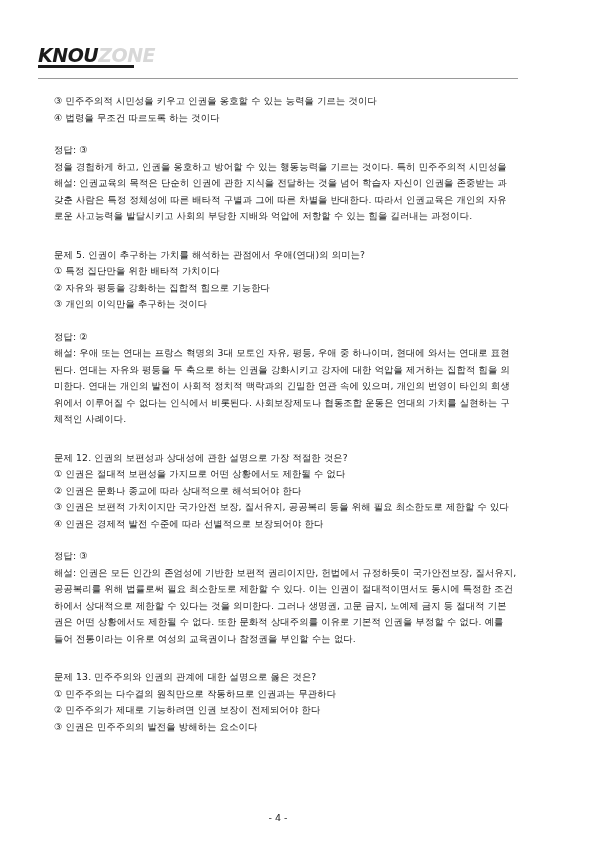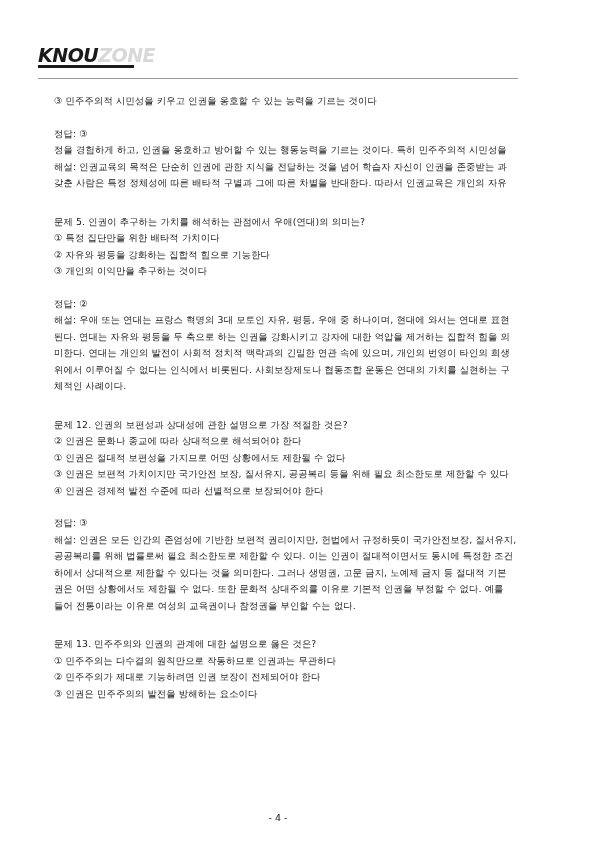--- a/index.html
+++ b/index.html
@@ -94,29 +94,31 @@
     <div class="logo"><span class="k">K</span><span class="nou">NOU</span><span class="zone">ZONE</span></div>
     <div class="logo-underline"></div>
   </div>
 
   <hr class="hrule">
 
   <div class="body">
 
     <div class="block">
       <div class="line">③ 민주주의적 시민성을 키우고 인권을 옹호할 수 있는 능력을 기르는 것이다</div>
+      <div class="line">④ 법령을 무조건 따르도록 하는 것이다</div>
     </div>
 
     <div class="gap-md"></div>
 
     <div class="block">
       <div class="line answer">정답: ③</div>
       <div class="line">정을 경험하게 하고, 인권을 옹호하고 방어할 수 있는 행동능력을 기르는 것이다. 특히 민주주의적 시민성을</div>
       <div class="line">해설: 인권교육의 목적은 단순히 인권에 관한 지식을 전달하는 것을 넘어 학습자 자신이 인권을 존중받는 과</div>
       <div class="line">갖춘 사람은 특정 정체성에 따른 배타적 구별과 그에 따른 차별을 반대한다. 따라서 인권교육은 개인의 자유</div>
+      <div class="line">로운 사고능력을 발달시키고 사회의 부당한 지배와 억압에 저항할 수 있는 힘을 길러내는 과정이다.</div>
     </div>
 
     <div class="gap-lg"></div>
 
     <div class="block">
       <div class="line">문제 5. 인권이 추구하는 가치를 해석하는 관점에서 우애(연대)의 의미는?</div>
       <div class="line">① 특정 집단만을 위한 배타적 가치이다</div>
       <div class="line">② 자유와 평등을 강화하는 집합적 힘으로 기능한다</div>
       <div class="line">③ 개인의 이익만을 추구하는 것이다</div>
     </div>
@@ -129,22 +131,22 @@
       <div class="line">된다. 연대는 자유와 평등을 두 축으로 하는 인권을 강화시키고 강자에 대한 억압을 제거하는 집합적 힘을 의</div>
       <div class="line">미한다. 연대는 개인의 발전이 사회적 정치적 맥락과의 긴밀한 연관 속에 있으며, 개인의 번영이 타인의 희생</div>
       <div class="line">위에서 이루어질 수 없다는 인식에서 비롯된다. 사회보장제도나 협동조합 운동은 연대의 가치를 실현하는 구</div>
       <div class="line">체적인 사례이다.</div>
     </div>
 
     <div class="gap-lg"></div>
 
     <div class="block">
       <div class="line">문제 12. 인권의 보편성과 상대성에 관한 설명으로 가장 적절한 것은?</div>
+      <div class="line">① 인권은 절대적 보편성을 가지므로 어떤 상황에서도 제한될 수 없다</div>
       <div class="line">② 인권은 문화나 종교에 따라 상대적으로 해석되어야 한다</div>
-      <div class="line">① 인권은 절대적 보편성을 가지므로 어떤 상황에서도 제한될 수 없다</div>
       <div class="line">③ 인권은 보편적 가치이지만 국가안전 보장, 질서유지, 공공복리 등을 위해 필요 최소한도로 제한할 수 있다</div>
       <div class="line">④ 인권은 경제적 발전 수준에 따라 선별적으로 보장되어야 한다</div>
     </div>
 
     <div class="gap-md"></div>
 
     <div class="block">
       <div class="line answer">정답: ③</div>
       <div class="line">해설: 인권은 모든 인간의 존엄성에 기반한 보편적 권리이지만, 헌법에서 규정하듯이 국가안전보장, 질서유지,</div>
       <div class="line">공공복리를 위해 법률로써 필요 최소한도로 제한할 수 있다. 이는 인권이 절대적이면서도 동시에 특정한 조건</div>

